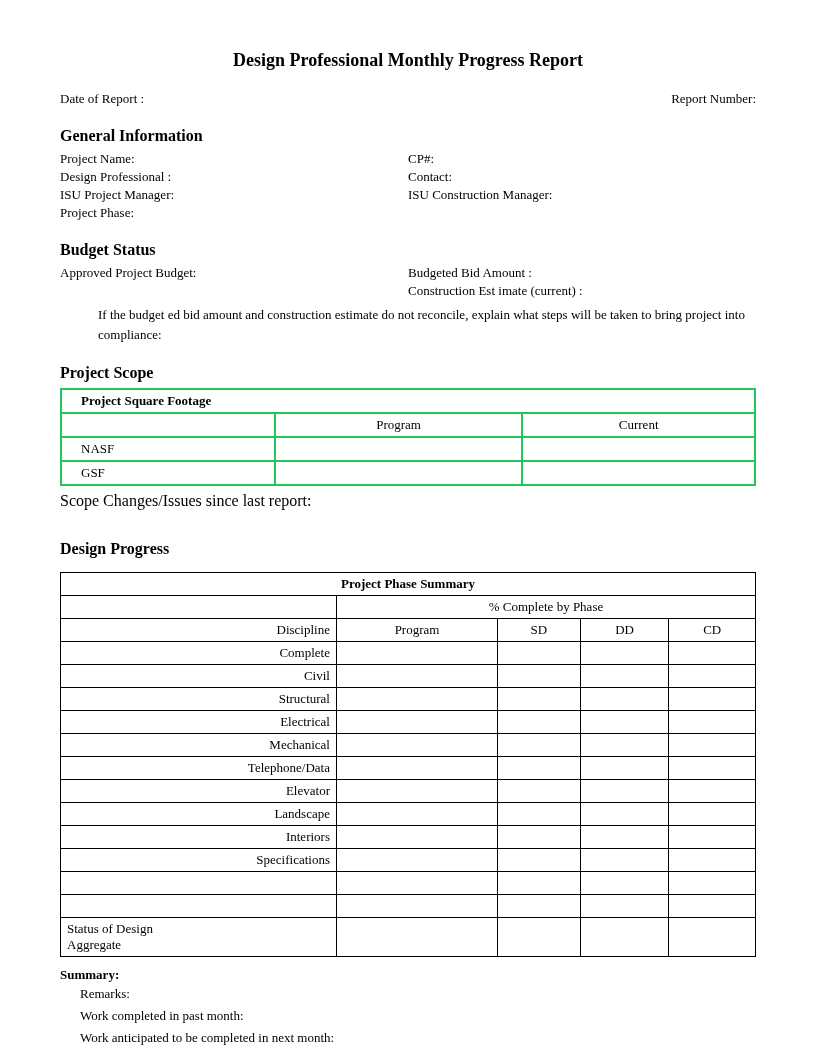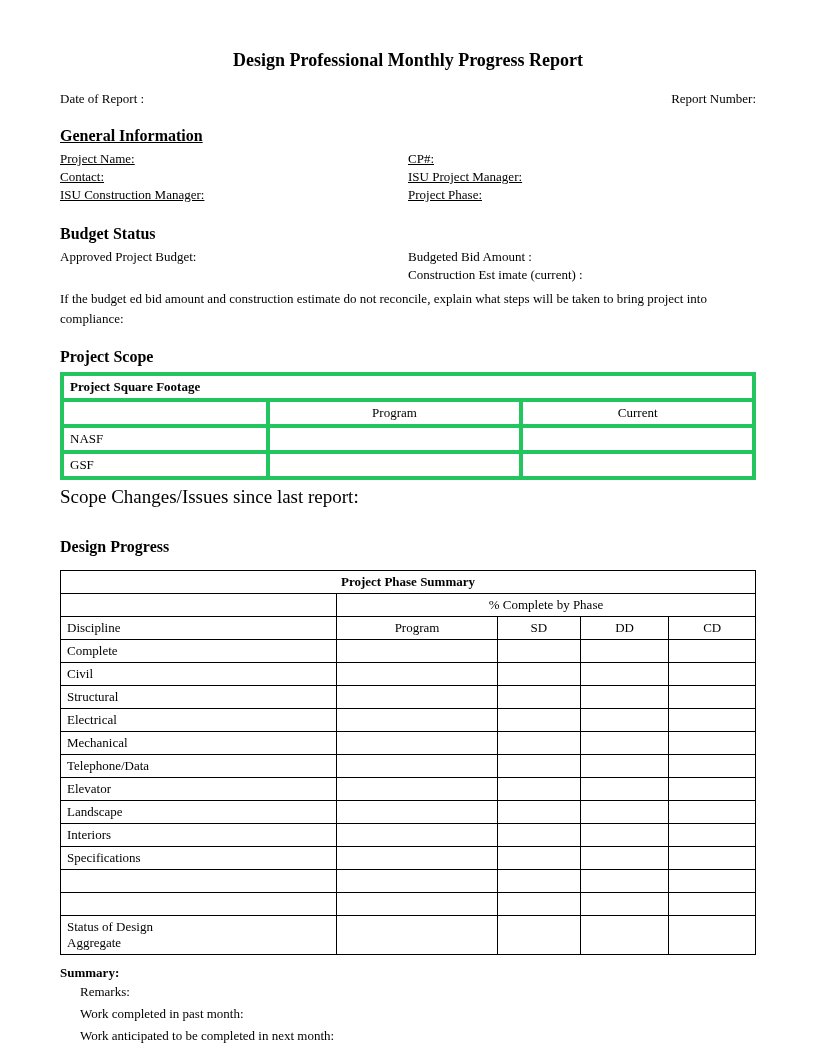--- a/index.html
+++ b/index.html
@@ -27,65 +27,65 @@
       justify-content: space-between;
       margin-bottom: 20px;
     }
     .section-title {
       font-size: 16px;
       font-weight: bold;
       margin-bottom: 6px;
     }
     .general-info {
       margin-bottom: 20px;
-      text-decoration: underline;
     }
     .info-grid {
       display: grid;
       grid-template-columns: 1fr 1fr;
       row-gap: 2px;
     }
     .budget-section {
       margin-bottom: 20px;
     }
     .budget-grid {
       display: grid;
       grid-template-columns: 1fr 1fr;
       row-gap: 2px;
       margin-bottom: 6px;
     }
     .budget-note {
       font-size: 13px;
       line-height: 1.5;
+      margin-left: 38px;
     }
     .project-scope {
       margin-bottom: 20px;
     }
     table {
       width: 100%;
       border-collapse: collapse;
       margin-bottom: 6px;
     }
     .scope-table th, .scope-table td {
-      border: 4px solid #22c55e;
-      padding: 3px 6px;
+      border: 2px solid #22c55e;
+      padding: 3px 19px;
       text-align: center;
     }
     .scope-table .header-row th {
       font-weight: bold;
       text-align: left;
     }
     .scope-table .subheader th {
       font-weight: normal;
     }
     .scope-table .data-row td:first-child {
       text-align: left;
     }
     .scope-changes {
-      font-size: 19px;
+      font-size: 16px;
       margin-top: 0;
     }
     .design-progress {
       margin-top: 30px;
     }
     .design-progress-title {
       font-size: 16px;
       font-weight: bold;
       margin-bottom: 14px;
     }
@@ -93,21 +93,21 @@
       border: 1px solid #000;
       padding: 3px 6px;
       text-align: center;
       font-size: 13px;
     }
     .phase-table .bold-header {
       font-weight: bold;
       background: #fff;
     }
     .phase-table .discipline-col {
-      text-align: left;
+      text-align: right;
     }
     .summary-section {
       margin-top: 10px;
     }
     .summary-bold {
       font-weight: bold;
     }
     .summary-line {
       margin-left: 20px;
       line-height: 1.7;
@@ -121,20 +121,21 @@
 <div class="report-header">
   <span>Date of Report :</span>
   <span>Report Number:</span>
 </div>
 
 <div class="general-info">
   <div class="section-title">General Information</div>
   <div class="info-grid">
     <div>Project Name:</div>
     <div>CP#:</div>
+    <div>Design  Professional :</div>
     <div>Contact:</div>
     <div>ISU Project Manager:</div>
     <div>ISU Construction Manager:</div>
     <div>Project Phase:</div>
     <div></div>
   </div>
 </div>
 
 <div class="budget-section">
   <div class="section-title">Budget Status</div>

